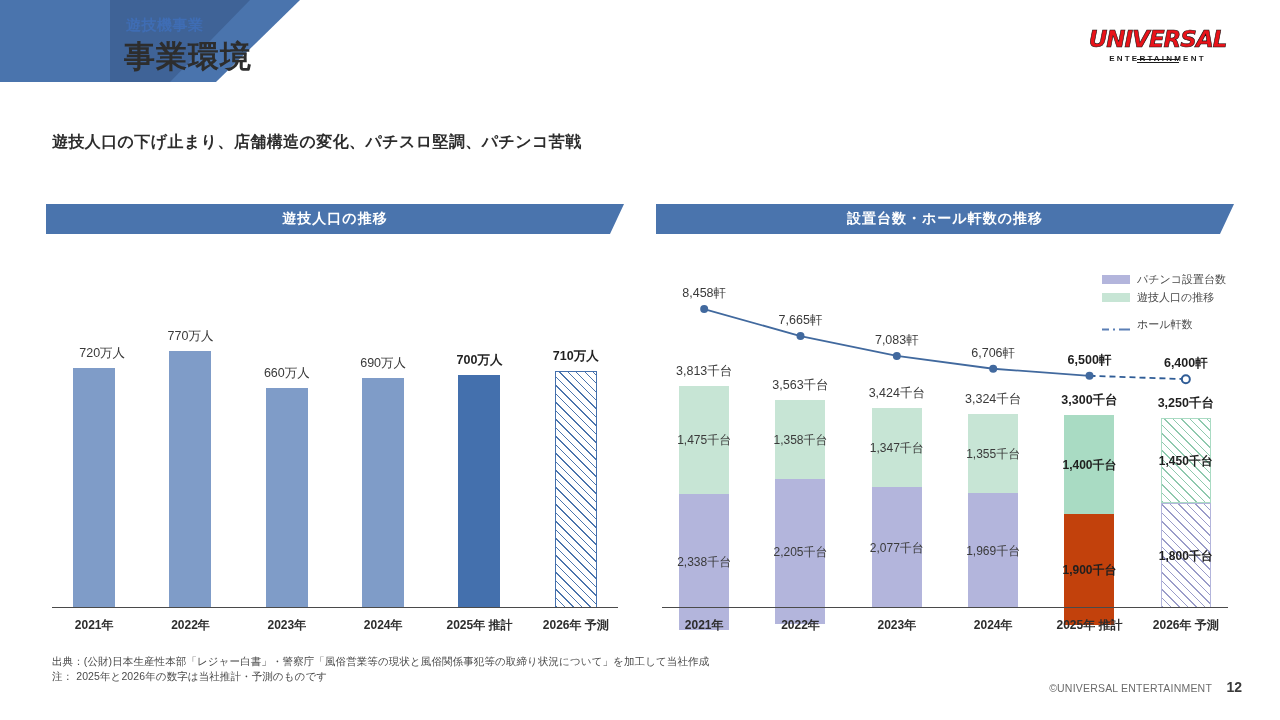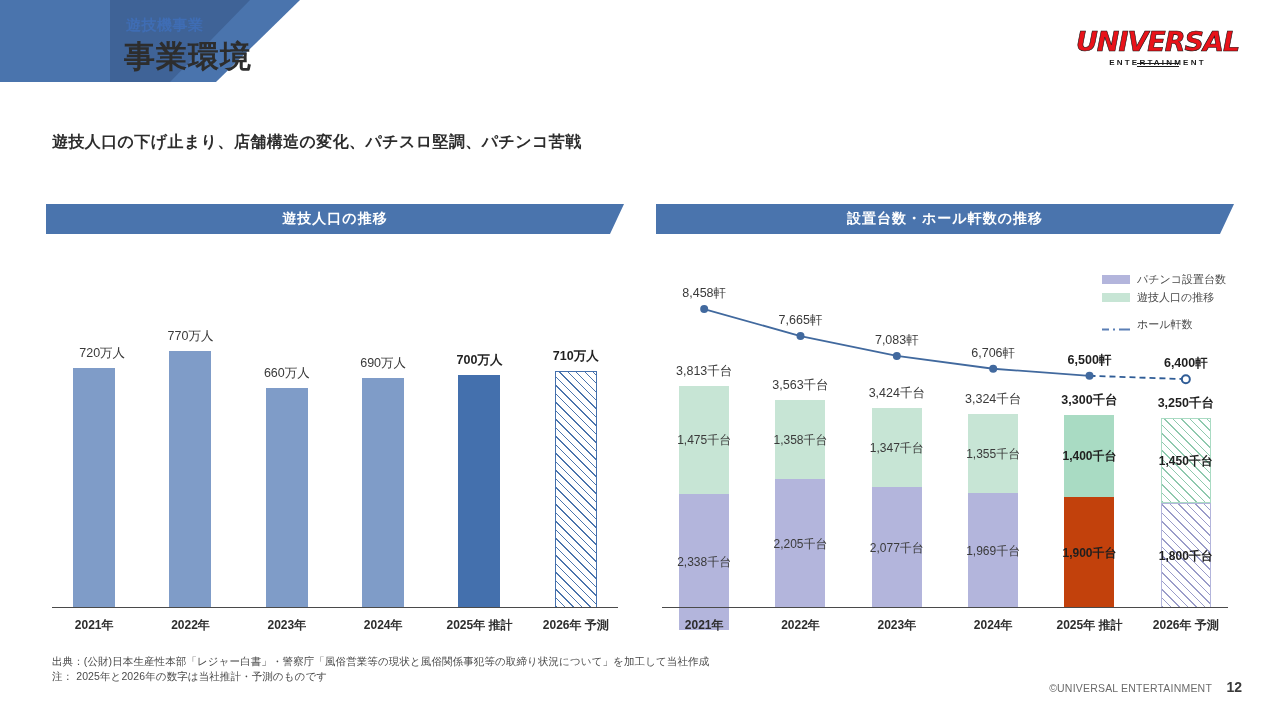--- a/index.html
+++ b/index.html
@@ -33,21 +33,21 @@
     font-size: 15px; font-weight: 700; color: #3f6db4; letter-spacing: .5px;
   }
   .hdr-title {
     position: absolute; left: 124px; top: 36px;
     font-size: 31px; font-weight: 700; color: #2d2d2d; letter-spacing: 1px;
   }
 
   
   .logo { position: absolute; right: 40px; top: 28px; width: 165px; text-align: center; }
   .logo-main {
-    font-size: 27px; font-weight: 700; font-style: italic; color: #e8131a;
+    font-size: 23px; font-weight: 700; font-style: italic; color: #e8131a;
     letter-spacing: -1px; line-height: 1;
     font-family: "DejaVu Sans", sans-serif;
     -webkit-text-stroke: 0.6px #111;
   }
   .logo-sub {
     display: flex; align-items: center; justify-content: center; gap: 4px;
     margin-top: 3px;
   }
   .logo-sub .bar { flex: 1; height: 4px; border-top: 1.5px solid #1a1a1a; border-bottom: 1.5px solid #1a1a1a; }
   .logo-sub .txt { font-size: 8px; font-weight: 700; letter-spacing: 2.2px; color: #1a1a1a; }
@@ -287,21 +287,21 @@
                 <span class="seg-label">2,338千台</span>
               </div>
             </div>
             <div class="stack-total" style="bottom: 228px;">3,813千台</div>
           </div>
           <div class="sbar-col">
             <div class="sbar" style="height: 208px;">
               <div class="seg seg-pachislo-light" style="height: 79px;">
                 <span class="seg-label">1,358千台</span>
               </div>
-              <div class="seg seg-pachinko-light" style="height: 129px;">
+              <div class="seg seg-pachinko-light" style="height: 145px;">
                 <span class="seg-label">2,205千台</span>
               </div>
             </div>
             <div class="stack-total" style="bottom: 214px;">3,563千台</div>
           </div>
           <div class="sbar-col">
             <div class="sbar" style="height: 200px;">
               <div class="seg seg-pachislo-light" style="height: 79px;">
                 <span class="seg-label">1,347千台</span>
               </div>
@@ -317,21 +317,21 @@
                 <span class="seg-label">1,355千台</span>
               </div>
               <div class="seg seg-pachinko-light" style="height: 115px;">
                 <span class="seg-label">1,969千台</span>
               </div>
             </div>
             <div class="stack-total" style="bottom: 200px;">3,324千台</div>
           </div>
           <div class="sbar-col">
             <div class="sbar" style="height: 193px;">
-              <div class="seg seg-pachislo-dark" style="height: 82px;">
+              <div class="seg seg-pachislo-dark" style="height: 99px;">
                 <span class="seg-label bold">1,400千台</span>
               </div>
               <div class="seg seg-pachinko-dark" style="height: 111px;">
                 <span class="seg-label bold">1,900千台</span>
               </div>
             </div>
             <div class="stack-total bold" style="bottom: 199px;">3,300千台</div>
           </div>
           <div class="sbar-col">
             <div class="sbar" style="height: 190px;">

